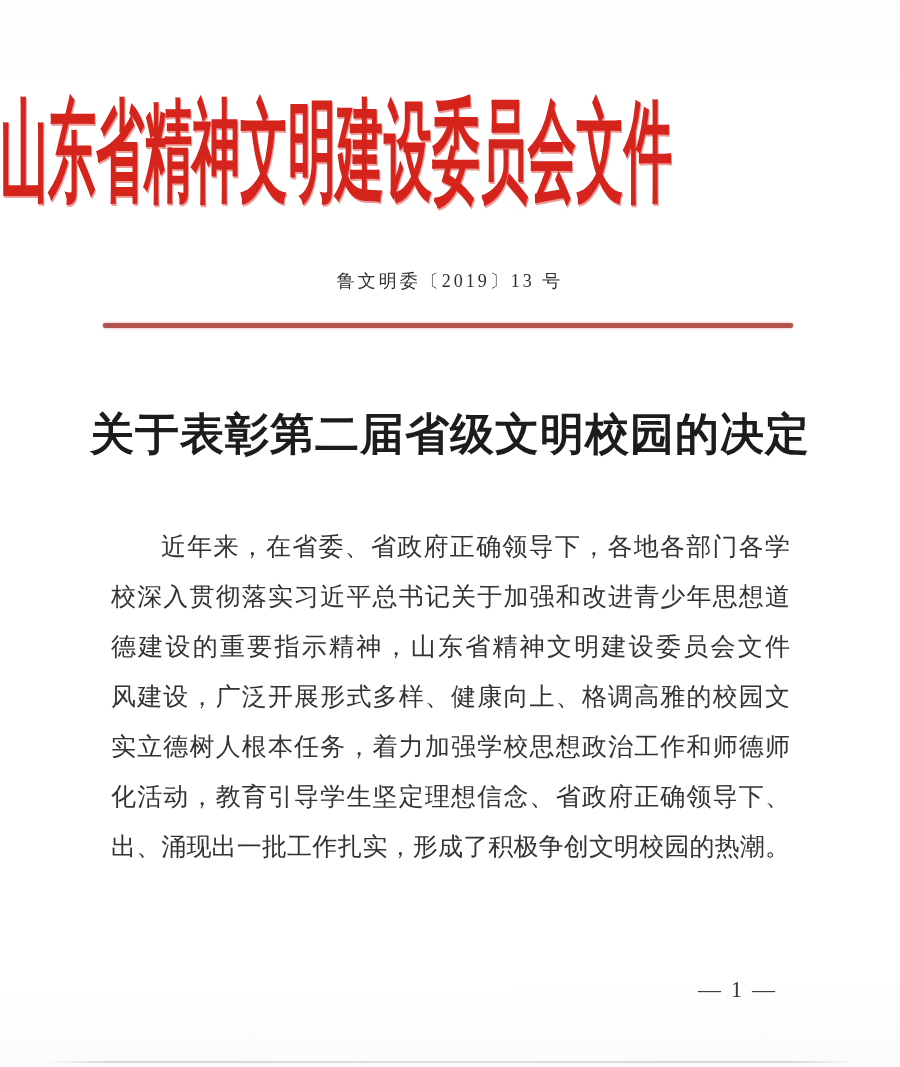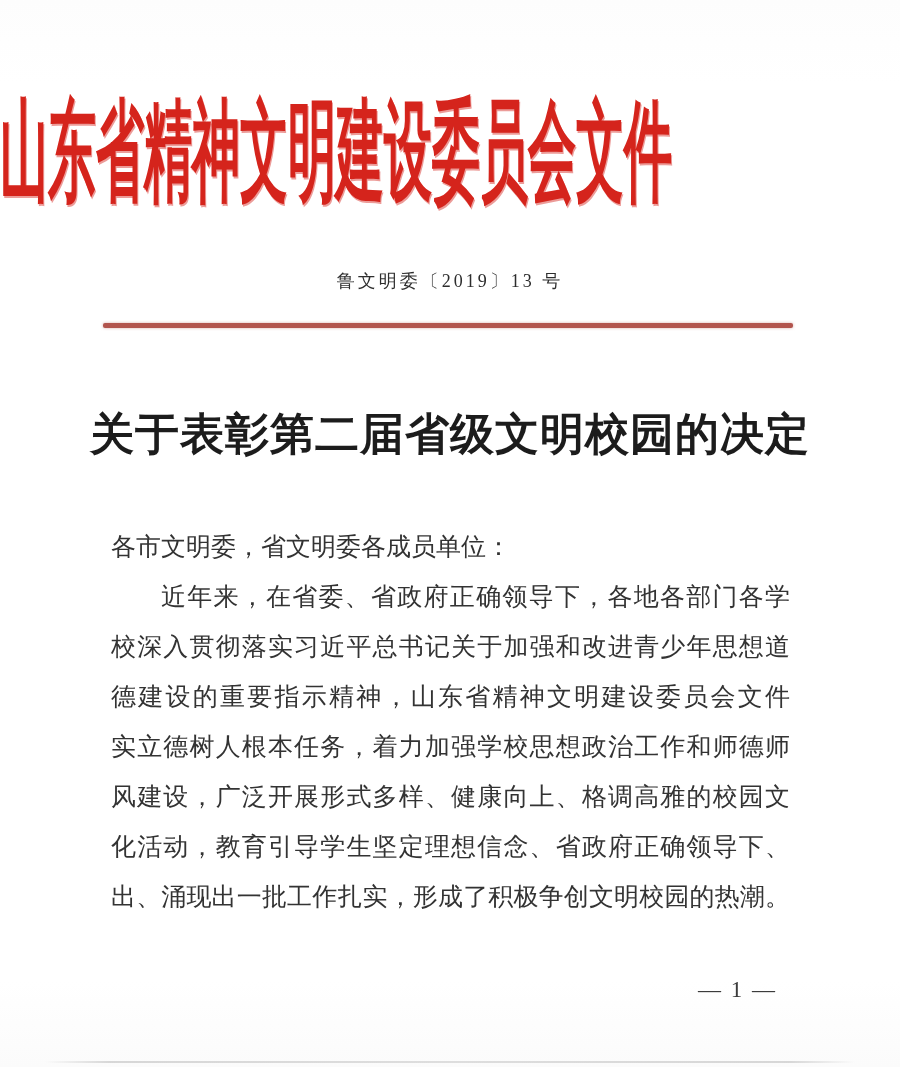--- a/index.html
+++ b/index.html
@@ -134,26 +134,25 @@
     <span class="stretch">山东省精神文明建设委员会文件</span>
   </div>
 
   <div class="doc-number">鲁文明委〔2019〕13 号</div>
 
   <div class="red-rule"></div>
 
   <div class="doc-title">关于表彰第二届省级文明校园的决定</div>
 
   <div class="body-block">
-    <div class="body-line">各市文明委，省文明委各成员单位：</div>
     <div class="body-line justified indent-first">近年来，在省委、省政府正确领导下，各地各部门各学</div>
     <div class="body-line justified">校深入贯彻落实习近平总书记关于加强和改进青少年思想道</div>
     <div class="body-line justified">德建设的重要指示精神，山东省精神文明建设委员会文件</div>
+    <div class="body-line justified">风建设，广泛开展形式多样、健康向上、格调高雅的校园文</div>
     <div class="body-line justified">实立德树人根本任务，着力加强学校思想政治工作和师德师</div>
-    <div class="body-line justified">风建设，广泛开展形式多样、健康向上、格调高雅的校园文</div>
     <div class="body-line justified">化活动，教育引导学生坚定理想信念、省政府正确领导下、</div>
     <div class="body-line justified">出、涌现出一批工作扎实，形成了积极争创文明校园的热潮。</div>
   </div>
 
   <div class="page-number">— 1 —</div>
 
   <div class="bottom-edge"></div>
 
 </div>
 

